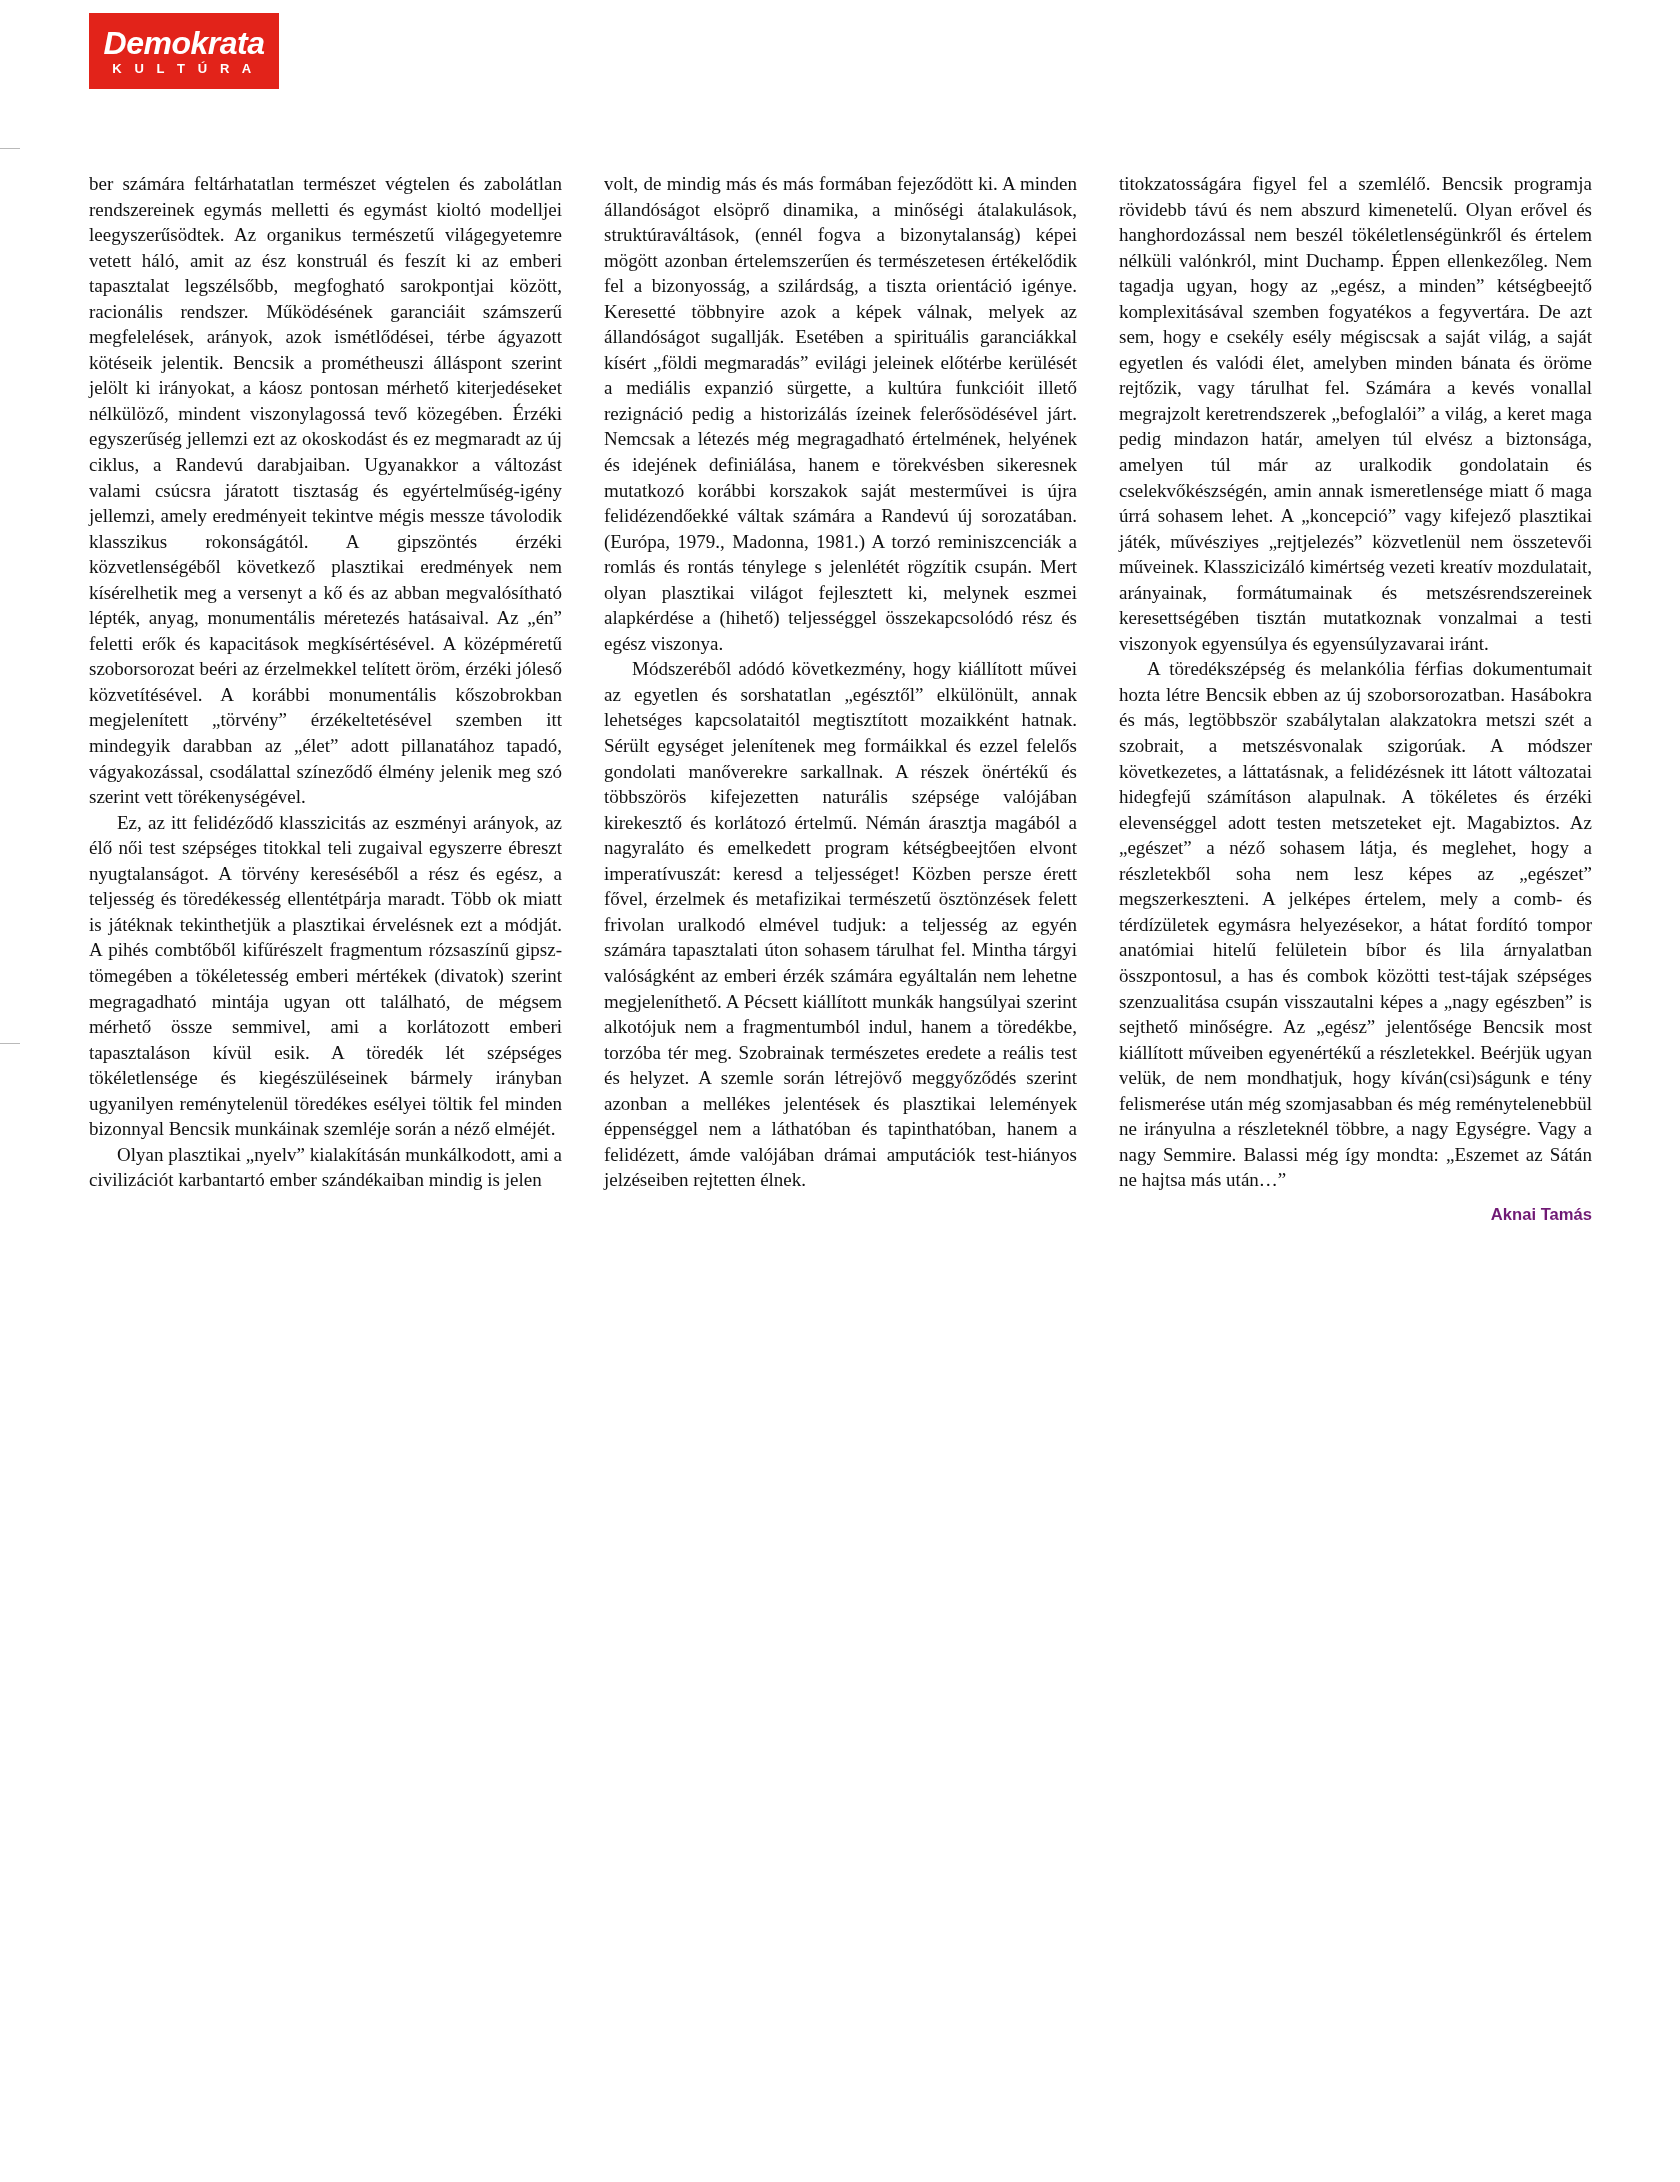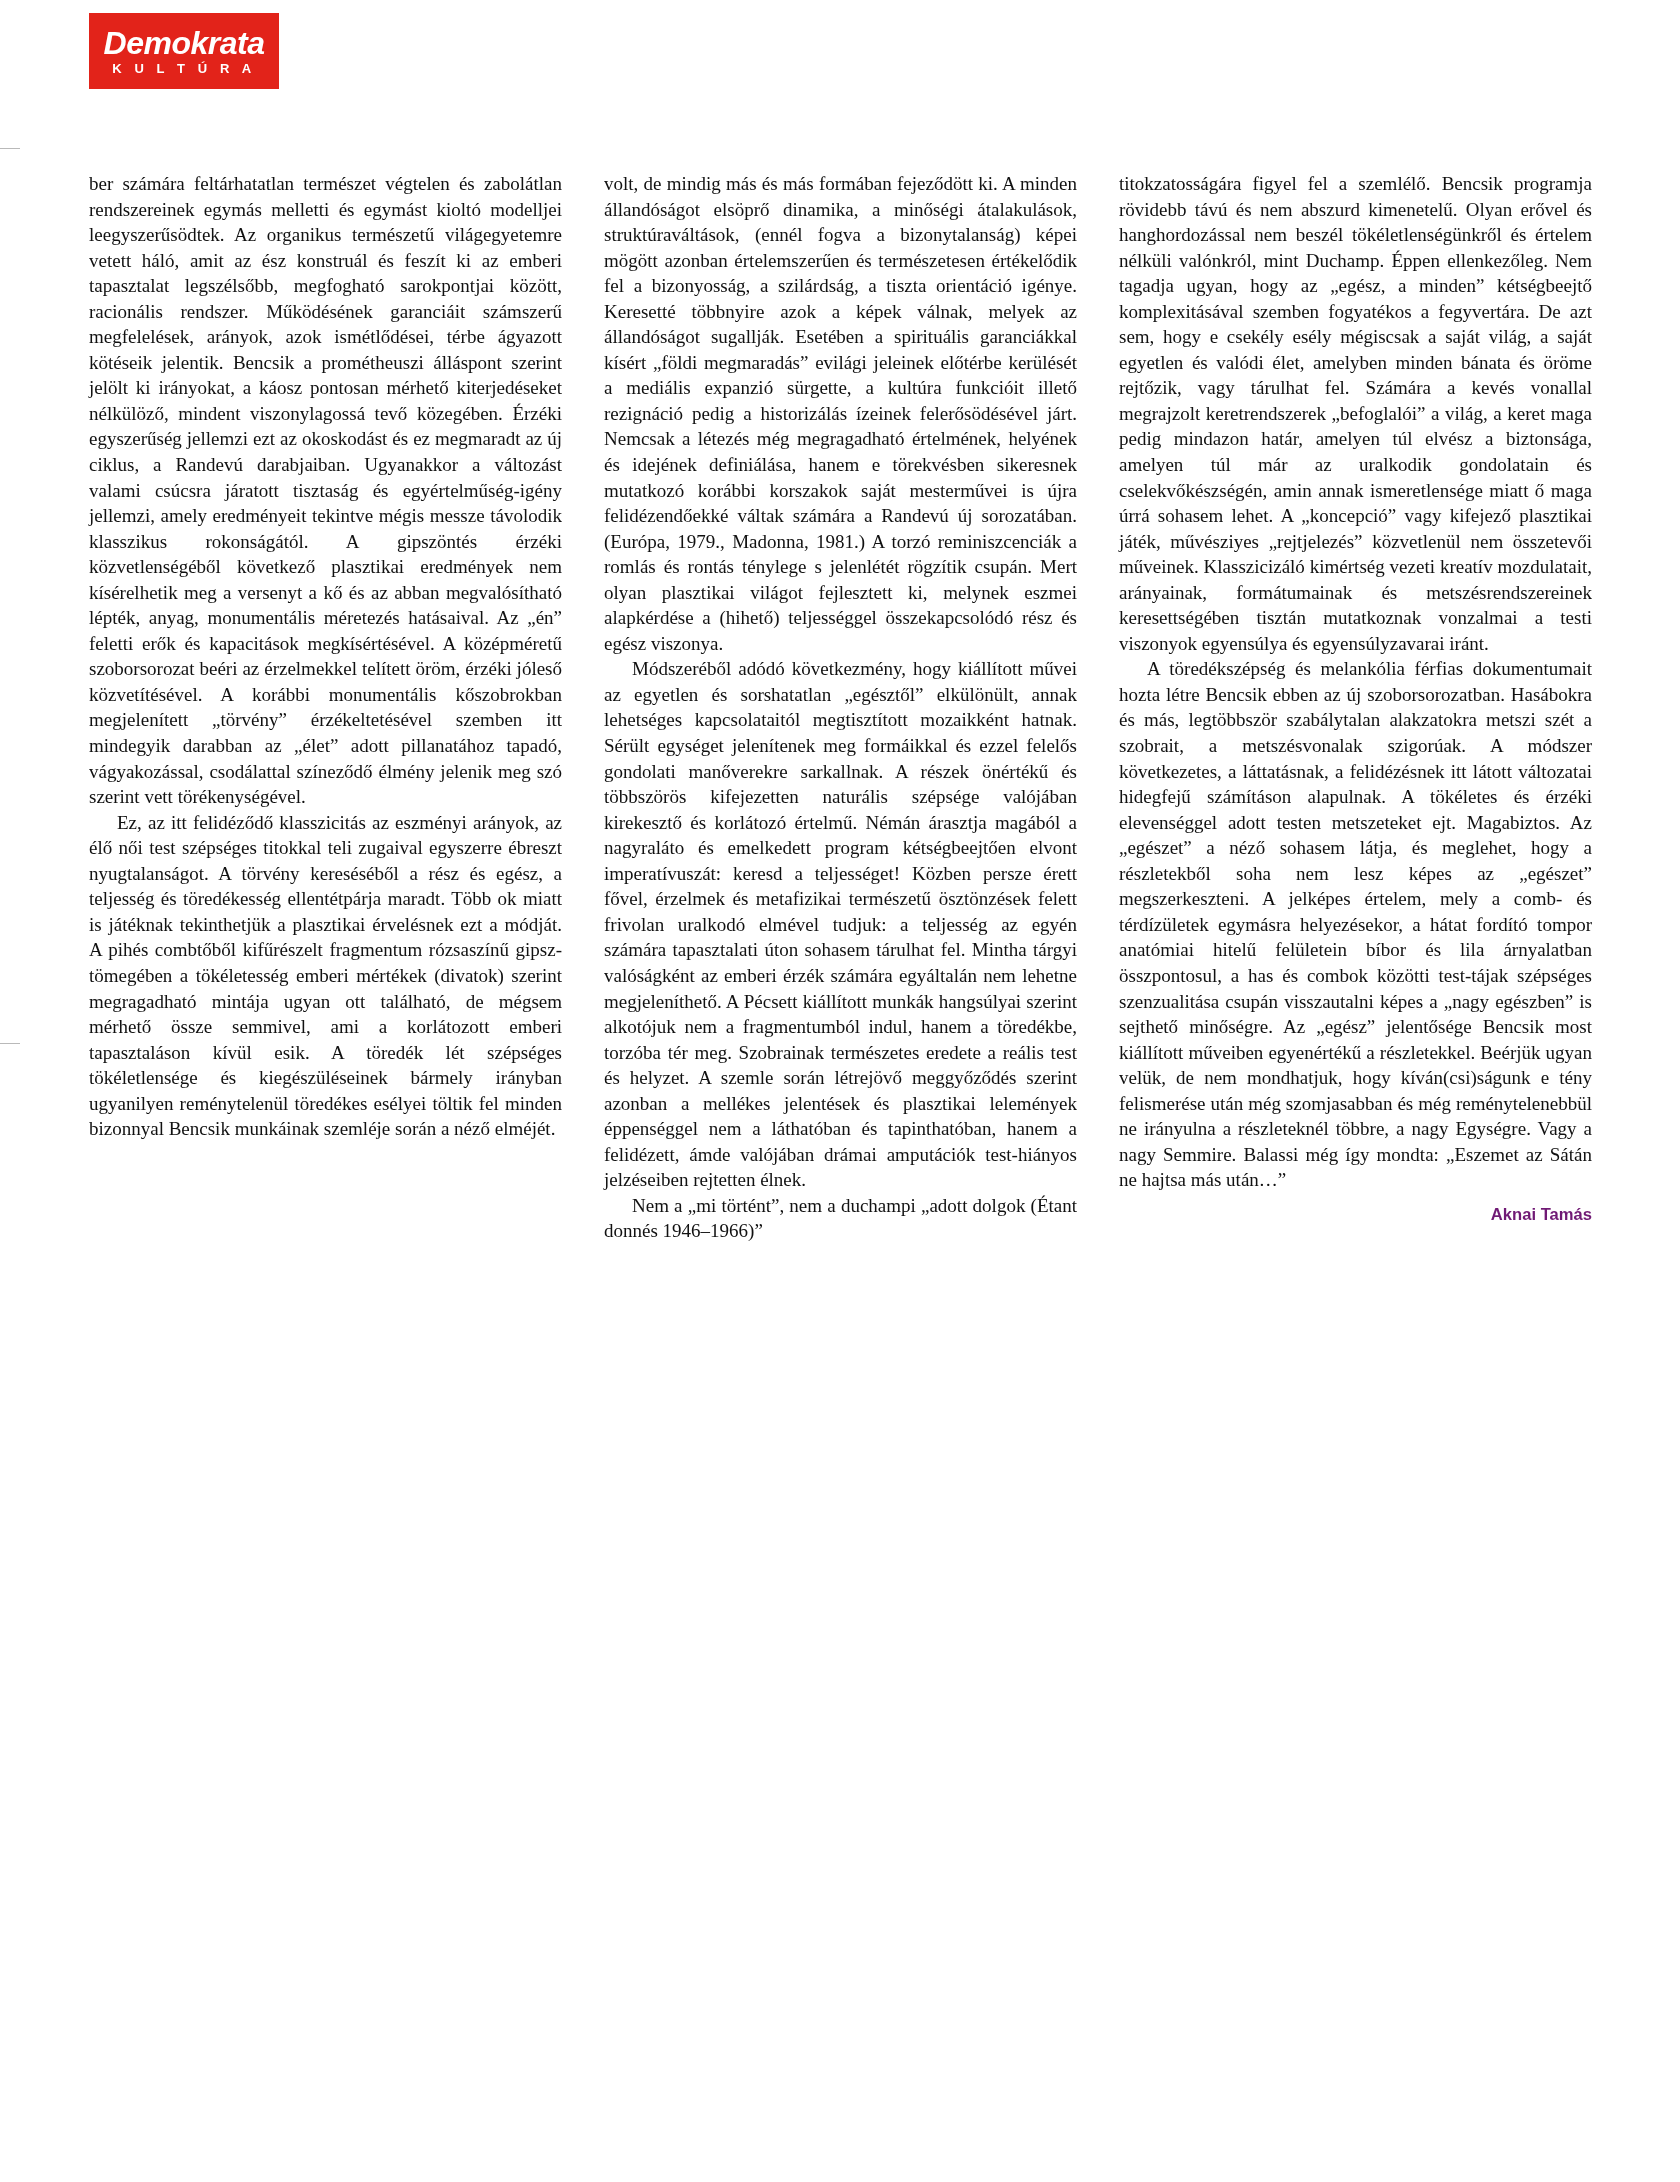--- a/index.html
+++ b/index.html
@@ -146,26 +146,26 @@
 
   <div class="trim" style="top:148px;"></div>
   <div class="trim" style="top:1043px;"></div>
   <div class="trim" style="top:1952px;"></div>
 
   <div class="columns">
 
     <div class="col">
       <p class="noindent">ber számára feltárhatatlan természet végtelen és zabolátlan rendszereinek egymás melletti és egymást kioltó modelljei leegyszerűsödtek. Az organikus természetű világegyetemre vetett háló, amit az ész konstruál és feszít ki az emberi tapasztalat legszélsőbb, megfogható sarokpontjai között, racionális rendszer. Működésének garanciáit számszerű megfelelések, arányok, azok ismétlődései, térbe ágyazott kötéseik jelentik. Bencsik a prométheuszi álláspont szerint jelölt ki irányokat, a káosz pontosan mérhető kiterjedéseket nélkülöző, mindent viszonylagossá tevő közegében. Érzéki egyszerűség jellemzi ezt az okoskodást és ez megmaradt az új ciklus, a Randevú darabjaiban. Ugyanakkor a változást valami csúcsra járatott tisztaság és egyértelműség-igény jellemzi, amely eredményeit tekintve mégis messze távolodik klasszikus rokonságától. A gipszöntés érzéki közvetlenségéből következő plasztikai eredmények nem kísérelhetik meg a versenyt a kő és az abban megvalósítható lépték, anyag, monumentális méretezés hatásaival. Az „én” feletti erők és kapacitások megkísértésével. A középméretű szoborsorozat beéri az érzelmekkel telített öröm, érzéki jóleső közvetítésével. A korábbi monumentális kőszobrokban megjelenített „törvény” érzékeltetésével szemben itt mindegyik darabban az „élet” adott pillanatához tapadó, vágyakozással, csodálattal színeződő élmény jelenik meg szó szerint vett törékenységével.</p>
       <p>Ez, az itt felidéződő klasszicitás az eszményi arányok, az élő női test szépséges titokkal teli zugaival egyszerre ébreszt nyugtalanságot. A törvény kereséséből a rész és egész, a teljesség és töredékesség ellentétpárja maradt. Több ok miatt is játéknak tekinthetjük a plasztikai érvelésnek ezt a módját. A pihés combtőből kifűrészelt fragmentum rózsaszínű gipsz-tömegében a tökéletesség emberi mértékek (divatok) szerint megragadható mintája ugyan ott található, de mégsem mérhető össze semmivel, ami a korlátozott emberi tapasztaláson kívül esik. A töredék lét szépséges tökéletlensége és kiegészüléseinek bármely irányban ugyanilyen reménytelenül töredékes esélyei töltik fel minden bizonnyal Bencsik munkáinak szemléje során a néző elméjét.</p>
+      <p>Olyan plasztikai „nyelv” kialakításán munkálkodott, ami a civilizációt karbantartó ember szándékaiban mindig is jelen</p>
     </div>
 
     <div class="col">
       <p class="noindent">volt, de mindig más és más formában fejeződött ki. A minden állandóságot elsöprő dinamika, a minőségi átalakulások, struktúraváltások, (ennél fogva a bizonytalanság) képei mögött azonban értelemszerűen és természetesen értékelődik fel a bizonyosság, a szilárdság, a tiszta orientáció igénye. Keresetté többnyire azok a képek válnak, melyek az állandóságot sugallják. Esetében a spirituális garanciákkal kísért „földi megmaradás” evilági jeleinek előtérbe kerülését a mediális expanzió sürgette, a kultúra funkcióit illető rezignáció pedig a historizálás ízeinek felerősödésével járt. Nemcsak a létezés még megragadható értelmének, helyének és idejének definiálása, hanem e törekvésben sikeresnek mutatkozó korábbi korszakok saját mesterművei is újra felidézendőekké váltak számára a Randevú új sorozatában. (Európa, 1979., Madonna, 1981.) A torzó reminiszcenciák a romlás és rontás ténylege s jelenlétét rögzítik csupán. Mert olyan plasztikai világot fejlesztett ki, melynek eszmei alapkérdése a (hihető) teljességgel összekapcsolódó rész és egész viszonya.</p>
       <p>Módszeréből adódó következmény, hogy kiállított művei az egyetlen és sorshatatlan „egésztől” elkülönült, annak lehetséges kapcsolataitól megtisztított mozaikként hatnak. Sérült egységet jelenítenek meg formáikkal és ezzel felelős gondolati manőverekre sarkallnak. A részek önértékű és többszörös kifejezetten naturális szépsége valójában kirekesztő és korlátozó értelmű. Némán árasztja magából a nagyraláto és emelkedett program kétségbeejtően elvont imperatívuszát: keresd a teljességet! Közben persze érett fővel, érzelmek és metafizikai természetű ösztönzések felett frivolan uralkodó elmével tudjuk: a teljesség az egyén számára tapasztalati úton sohasem tárulhat fel. Mintha tárgyi valóságként az emberi érzék számára egyáltalán nem lehetne megjeleníthető. A Pécsett kiállított munkák hangsúlyai szerint alkotójuk nem a fragmentumból indul, hanem a töredékbe, torzóba tér meg. Szobrainak természetes eredete a reális test és helyzet. A szemle során létrejövő meggyőződés szerint azonban a mellékes jelentések és plasztikai lelemények éppenséggel nem a láthatóban és tapinthatóban, hanem a felidézett, ámde valójában drámai amputációk test-hiányos jelzéseiben rejtetten élnek.</p>
-      <p>Nem a „mi történt”, nem a duchampi „adott dolgok (Étant donnés 1946–1966)”</p>
     </div>
 
     <div class="col">
       <p class="noindent">titokzatosságára figyel fel a szemlélő. Bencsik programja rövidebb távú és nem abszurd kimenetelű. Olyan erővel és hanghordozással nem beszél tökéletlenségünkről és értelem nélküli valónkról, mint Duchamp. Éppen ellenkezőleg. Nem tagadja ugyan, hogy az „egész, a minden” kétségbeejtő komplexitásával szemben fogyatékos a fegyvertára. De azt sem, hogy e csekély esély mégiscsak a saját világ, a saját egyetlen és valódi élet, amelyben minden bánata és öröme rejtőzik, vagy tárulhat fel. Számára a kevés vonallal megrajzolt keretrendszerek „befoglalói” a világ, a keret maga pedig mindazon határ, amelyen túl elvész a biztonsága, amelyen túl már az uralkodik gondolatain és cselekvőkészségén, amin annak ismeretlensége miatt ő maga úrrá sohasem lehet. A „koncepció” vagy kifejező plasztikai játék, művésziyes „rejtjelezés” közvetlenül nem összetevői műveinek. Klasszicizáló kimértség vezeti kreatív mozdulatait, arányainak, formátumainak és metszésrendszereinek keresettségében tisztán mutatkoznak vonzalmai a testi viszonyok egyensúlya és egyensúlyzavarai iránt.</p>
       <p>A töredékszépség és melankólia férfias dokumentumait hozta létre Bencsik ebben az új szoborsorozatban. Hasábokra és más, legtöbbször szabálytalan alakzatokra metszi szét a szobrait, a metszésvonalak szigorúak. A módszer következetes, a láttatásnak, a felidézésnek itt látott változatai hidegfejű számításon alapulnak. A tökéletes és érzéki elevenséggel adott testen metszeteket ejt. Magabiztos. Az „egészet” a néző sohasem látja, és meglehet, hogy a részletekből soha nem lesz képes az „egészet” megszerkeszteni. A jelképes értelem, mely a comb- és térdízületek egymásra helyezésekor, a hátat fordító tompor anatómiai hitelű felületein bíbor és lila árnyalatban összpontosul, a has és combok közötti test-tájak szépséges szenzualitása csupán visszautalni képes a „nagy egészben” is sejthető minőségre. Az „egész” jelentősége Bencsik most kiállított műveiben egyenértékű a részletekkel. Beérjük ugyan velük, de nem mondhatjuk, hogy kíván(csi)ságunk e tény felismerése után még szomjasabban és még reménytelenebbül ne irányulna a részleteknél többre, a nagy Egységre. Vagy a nagy Semmire. Balassi még így mondta: „Eszemet az Sátán ne hajtsa más után…”</p>
       <div class="byline">Aknai Tamás</div>
     </div>
 
   </div>
 

